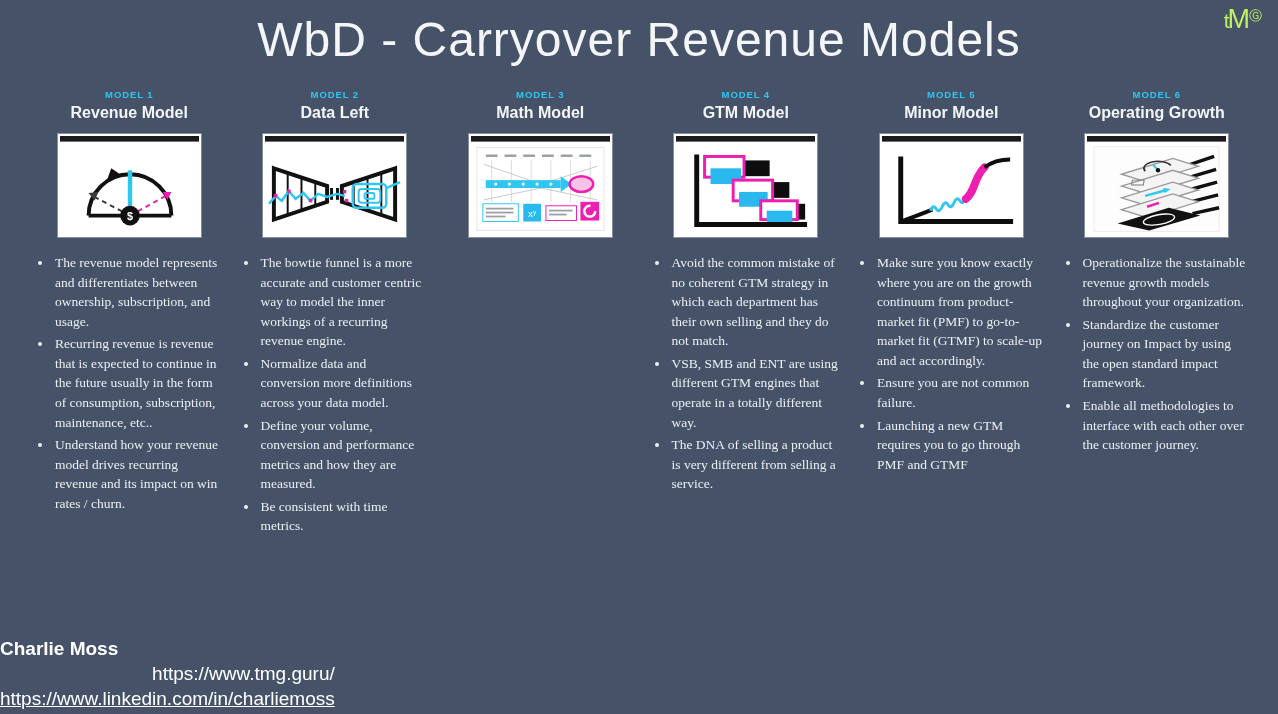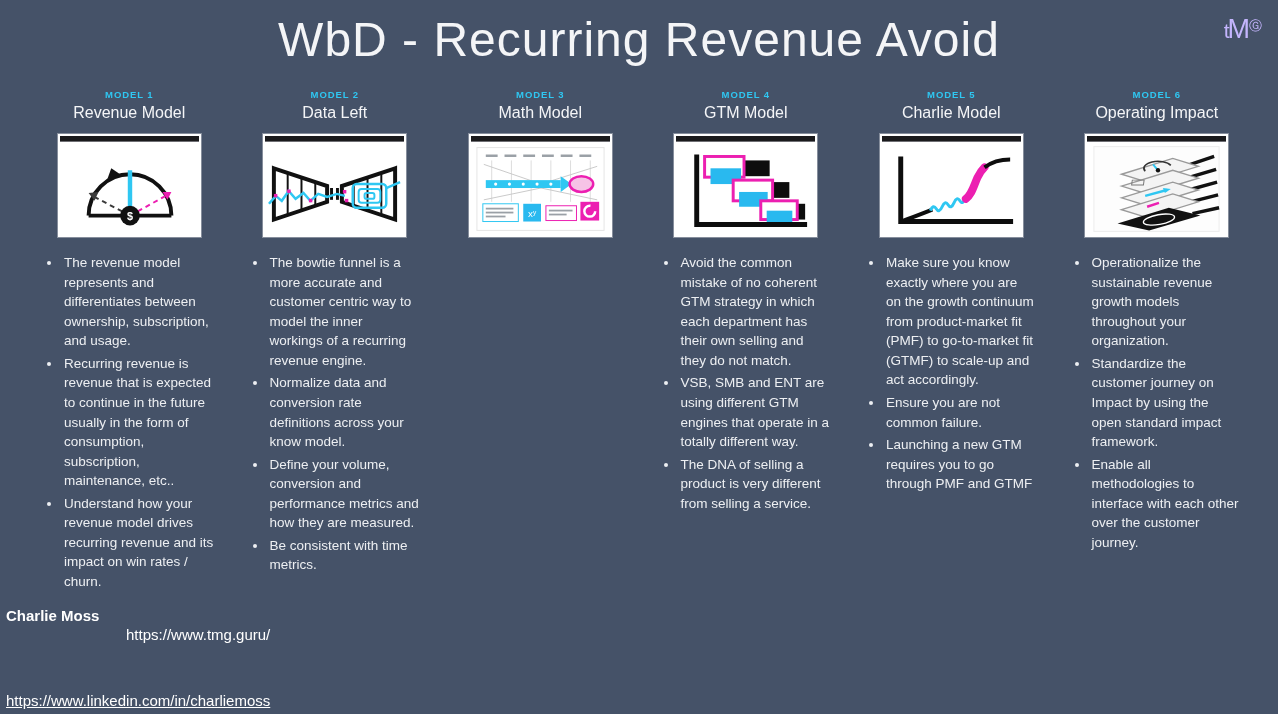--- a/index.html
+++ b/index.html
@@ -3,70 +3,70 @@
 <meta charset="utf-8">
 <style>
   html,body{margin:0;padding:0;}
   body{
     width:1278px;height:714px;overflow:hidden;
     font-family:"Liberation Sans", sans-serif;
     background:#455268;
   }
   .slide{position:relative;width:1278px;height:714px;background:#455268;}
   
-  .logo{position:absolute;top:16px;right:16px;color:#c4b5fd;line-height:1;user-select:none;}
+  .logo{position:absolute;top:6px;right:16px;color:#bef264;line-height:1;user-select:none;}
   .logo .t{font-size:21px;font-weight:400;letter-spacing:-2px;}
   .logo .m{font-size:27px;font-weight:400;letter-spacing:-1px;}
   .logo .mark{font-size:13px;vertical-align:8px;}
   
   .title{
     position:absolute;top:12px;left:0;right:0;text-align:center;
     color:#F4F5F7;font-size:48px;font-weight:400;letter-spacing:1px;
   }
   
   .columns{
     position:absolute;top:89px;left:34px;right:26px;
     display:grid;grid-template-columns:repeat(6,1fr);column-gap:15px;
   }
   .model-label{
     text-align:center;color:#2FC7F2;font-size:9.5px;font-weight:700;
     letter-spacing:0.9px;text-transform:uppercase;
   }
   .model-name{
-    text-align:center;color:#F4F5F7;font-size:16px;font-weight:400;
+    text-align:center;color:#F4F5F7;font-size:16px;font-weight:700;
     margin:4px 0 12px;white-space:nowrap;
   }
   .card{
     width:143px;height:103px;margin:0 auto;background:#fff;
     box-sizing:border-box;padding:2px;
     box-shadow:0 0 0 1px rgba(255,255,255,0.35);
   }
   .card-bar{height:5px;background:#1a1a1c;border-bottom:1px solid #6f6f74;}
   .card svg{display:block;margin:2px auto 0;}
   .bullets{
     margin:16px 0 0;padding:0 0 0 17px;
     color:#EDEFF2;font-size:13.5px;line-height:1.45;
   }
-  .bullets li{margin:0 11px 3px;padding-left:2px;}
-  
-  .footer{position:absolute;left:6px;bottom:3px;color:#FFFFFF;font-size:15px;line-height:1.32;}
+  .bullets li{margin:0 2px 3px;padding-left:2px;font-family:Liberation Serif, serif;}
+  
+  .footer{position:absolute;left:0;bottom:3px;color:#FFFFFF;font-size:19px;line-height:1.32;}
   .footer .author{font-weight:700;}
   .footer .link{display:block;text-align:right;}
-  .footer .underlined{text-decoration:underline;cursor:pointer;margin-top:46px;}
+  .footer .underlined{text-decoration:underline;cursor:pointer;}
 </style>
 </head>
 <body>
 
 <div class="slide">
 
   <div class="logo">
     <span class="t">t</span><span class="m">M</span><span class="mark">Ⓖ</span>
   </div>
 
-  <div class="title">WbD - Recurring Revenue Avoid</div>
+  <div class="title">WbD - Carryover Revenue Models</div>
 
   <div class="columns">
 
     <div class="column">
       <div class="model-label">MODEL 1</div>
       <div class="model-name">Revenue Model</div>
       <div class="card">
         <div class="card-bar"></div>
         <svg width="137" height="90" viewBox="0 0 139 90">
           <path d="M28,72 A42,42 0 0 1 112,72" fill="none" stroke="#111" stroke-width="4"></path>
@@ -111,21 +111,21 @@
           <polyline points="122,44 136,38" fill="none" stroke="#2FC7F2" stroke-width="2.5"></polyline>
           <rect x="8" y="50" width="3.5" height="3.5" fill="#EC1FB1"></rect>
           <rect x="21.5" y="45.5" width="3.5" height="3.5" fill="#EC1FB1"></rect>
           <rect x="43.5" y="55" width="3.5" height="3.5" fill="#EC1FB1"></rect>
           <rect x="78" y="46" width="3.5" height="3.5" fill="#EC1FB1"></rect>
           <rect x="80" y="55" width="3.5" height="3.5" fill="#EC1FB1"></rect>
         </svg>
       </div>
       <ul class="bullets">
           <li>The bowtie funnel is a more accurate and customer centric way to model the inner workings of a recurring revenue engine.</li>
-          <li>Normalize data and conversion rate definitions across your know model.</li>
+          <li>Normalize data and conversion more definitions across your data model.</li>
           <li>Define your volume, conversion and performance metrics and how they are measured.</li>
           <li>Be consistent with time metrics.</li>
         </ul>
     </div>
 
     <div class="column">
       <div class="model-label">MODEL 3</div>
       <div class="model-name">Math Model</div>
       <div class="card">
         <div class="card-bar"></div>
@@ -188,41 +188,41 @@
       </div>
       <ul class="bullets">
           <li>Avoid the common mistake of no coherent GTM strategy in which each department has their own selling and they do not match.</li>
           <li>VSB, SMB and ENT are using different GTM engines that operate in a totally different way.</li>
           <li>The DNA of selling a product is very different from selling a service.</li>
         </ul>
     </div>
 
     <div class="column">
       <div class="model-label">MODEL 5</div>
-      <div class="model-name">Charlie Model</div>
+      <div class="model-name">Minor Model</div>
       <div class="card">
         <div class="card-bar"></div>
         <svg width="137" height="90" viewBox="0 0 139 90">
           <path d="M18,12 V78 H132" fill="none" stroke="#0d0d0d" stroke-width="5"></path>
           <path d="M18,78 C30,74 40,70 50,66" fill="none" stroke="#0d0d0d" stroke-width="4"></path>
           <path d="M48,67 q3,-7 6,-2 q3,5 6,-2 q3,-7 6,-2 q3,5 6,-2 q3,-7 6,-2 q3,5 6,-4" fill="none" stroke="#2FC7F2" stroke-width="3"></path>
           <path d="M84,55 C90,51 92,42 96,33 C98,29 100,26 103,23" fill="none" stroke="#EC1FB1" stroke-width="8" stroke-linecap="round"></path>
           <path d="M103,23 C111,17 121,15 129,15" fill="none" stroke="#0d0d0d" stroke-width="4"></path>
         </svg>
       </div>
       <ul class="bullets">
           <li>Make sure you know exactly where you are on the growth continuum from product-market fit (PMF) to go-to-market fit (GTMF) to scale-up and act accordingly.</li>
           <li>Ensure you are not common failure.</li>
           <li>Launching a new GTM requires you to go through PMF and GTMF</li>
         </ul>
     </div>
 
     <div class="column">
       <div class="model-label">MODEL 6</div>
-      <div class="model-name">Operating Impact</div>
+      <div class="model-name">Operating Growth</div>
       <div class="card">
         <div class="card-bar"></div>
         <svg width="137" height="90" viewBox="0 0 139 90">
           <rect x="6" y="2" width="127" height="86" fill="#fdfdfd" stroke="#ececec"></rect>
           <line x1="98" y1="22" x2="128" y2="12" stroke="#111" stroke-width="3.5"></line>
           <line x1="100" y1="34" x2="130" y2="25" stroke="#111" stroke-width="3.5"></line>
           <line x1="102" y1="46" x2="131" y2="38" stroke="#111" stroke-width="3.5"></line>
           <line x1="104" y1="58" x2="132" y2="51" stroke="#111" stroke-width="3.5"></line>
           <line x1="106" y1="70" x2="133" y2="64" stroke="#111" stroke-width="3.5"></line>
           <polygon points="34,30 86,14 112,22 60,38" fill="#f4f4f4" stroke="#9a9a9a" stroke-width="1.4"></polygon>

